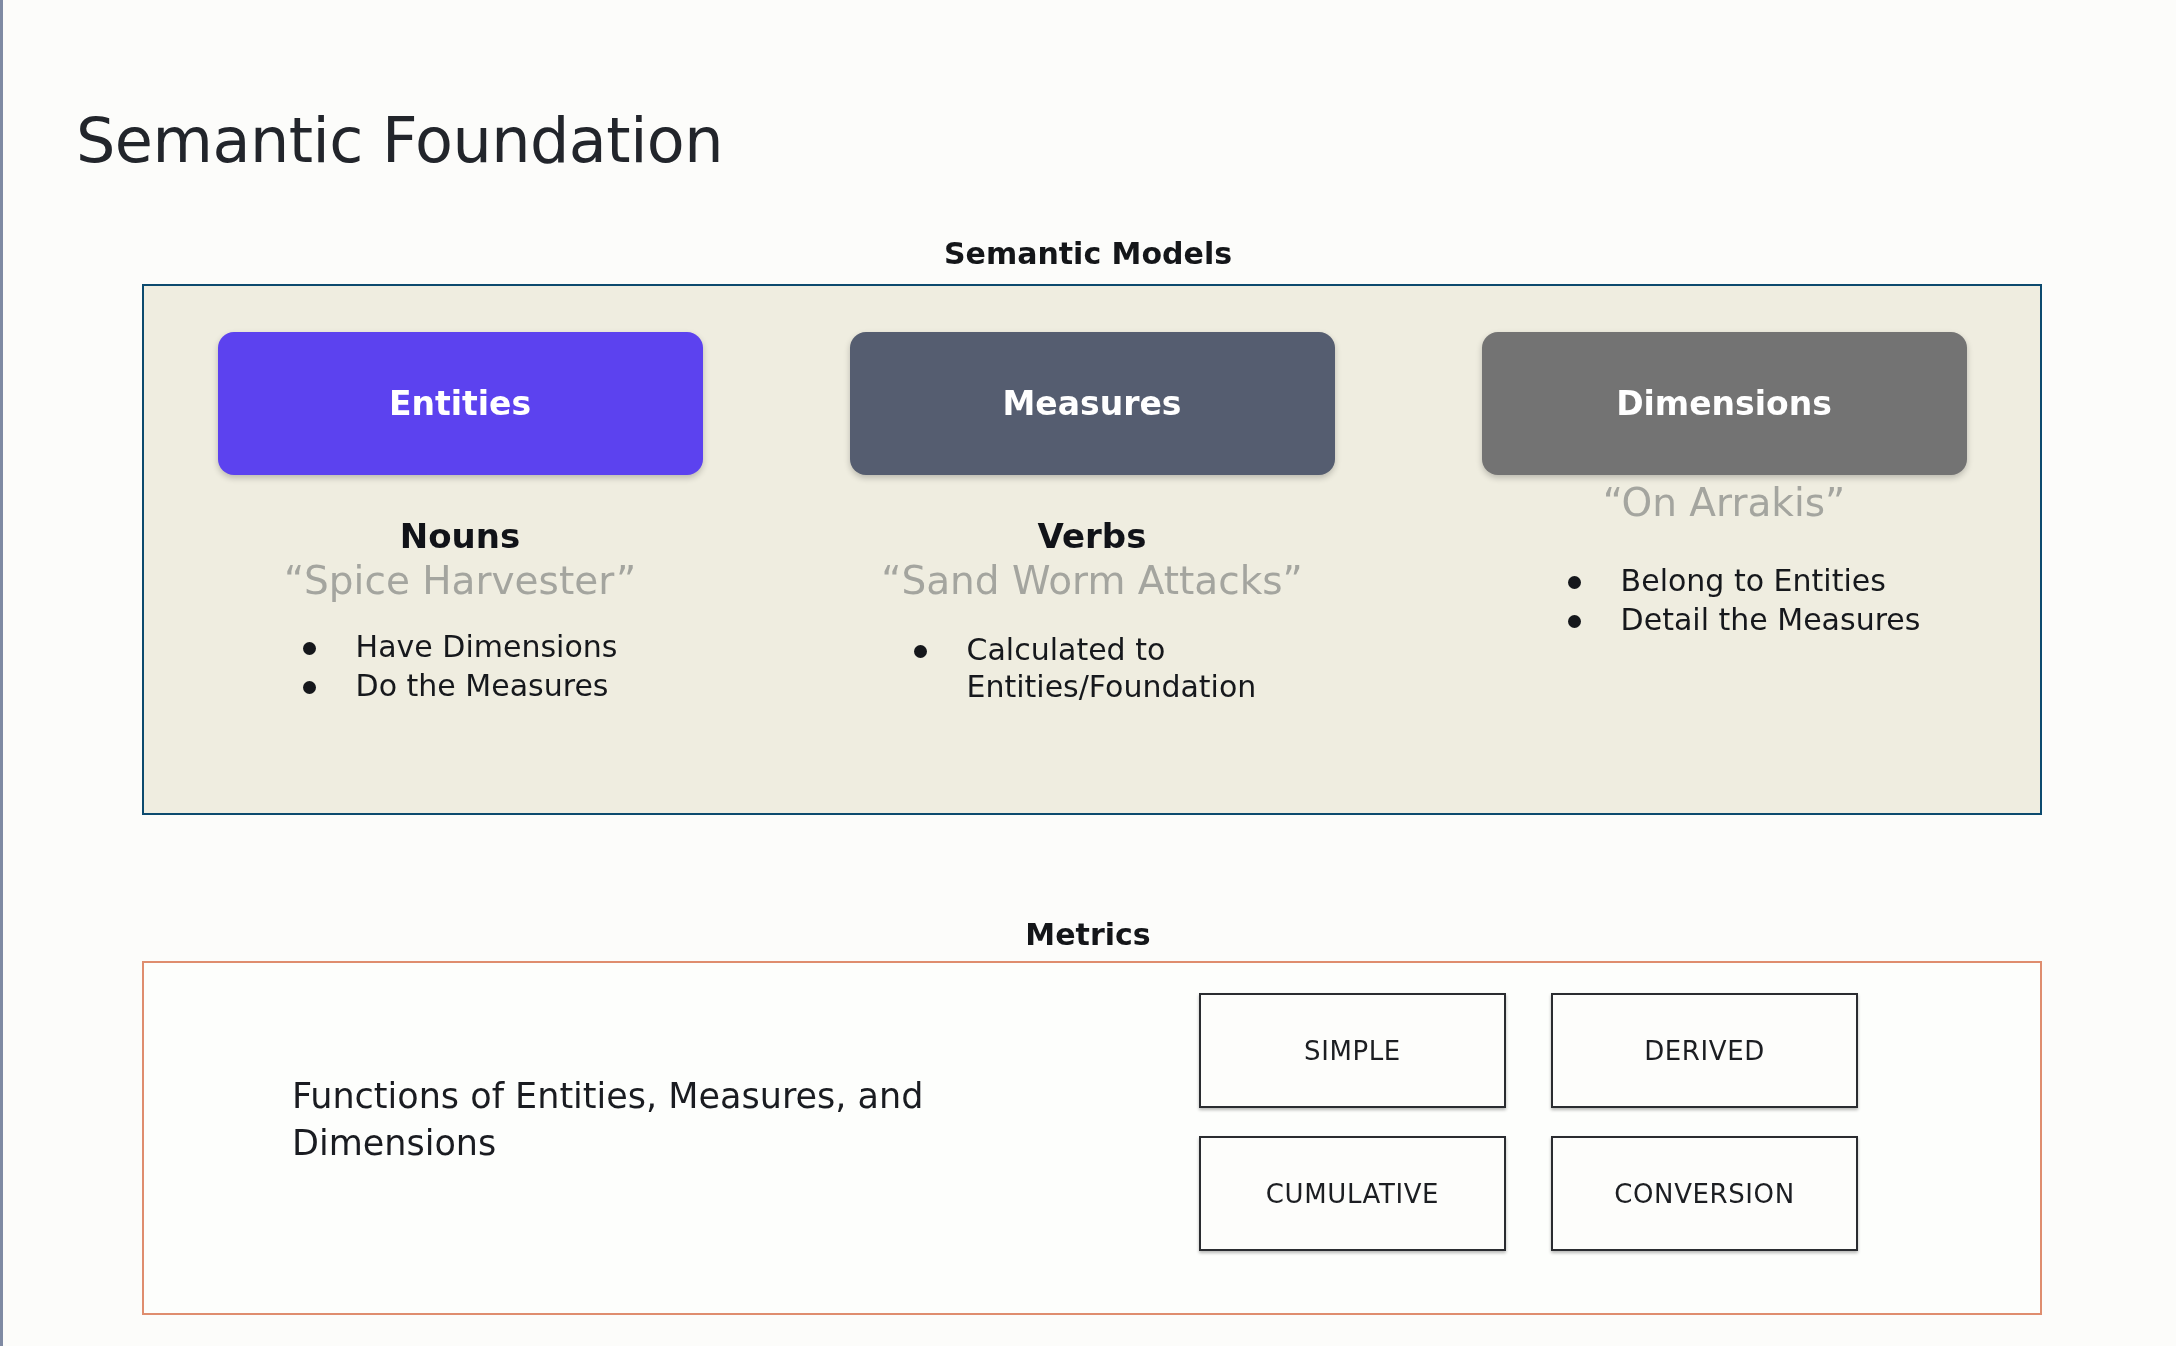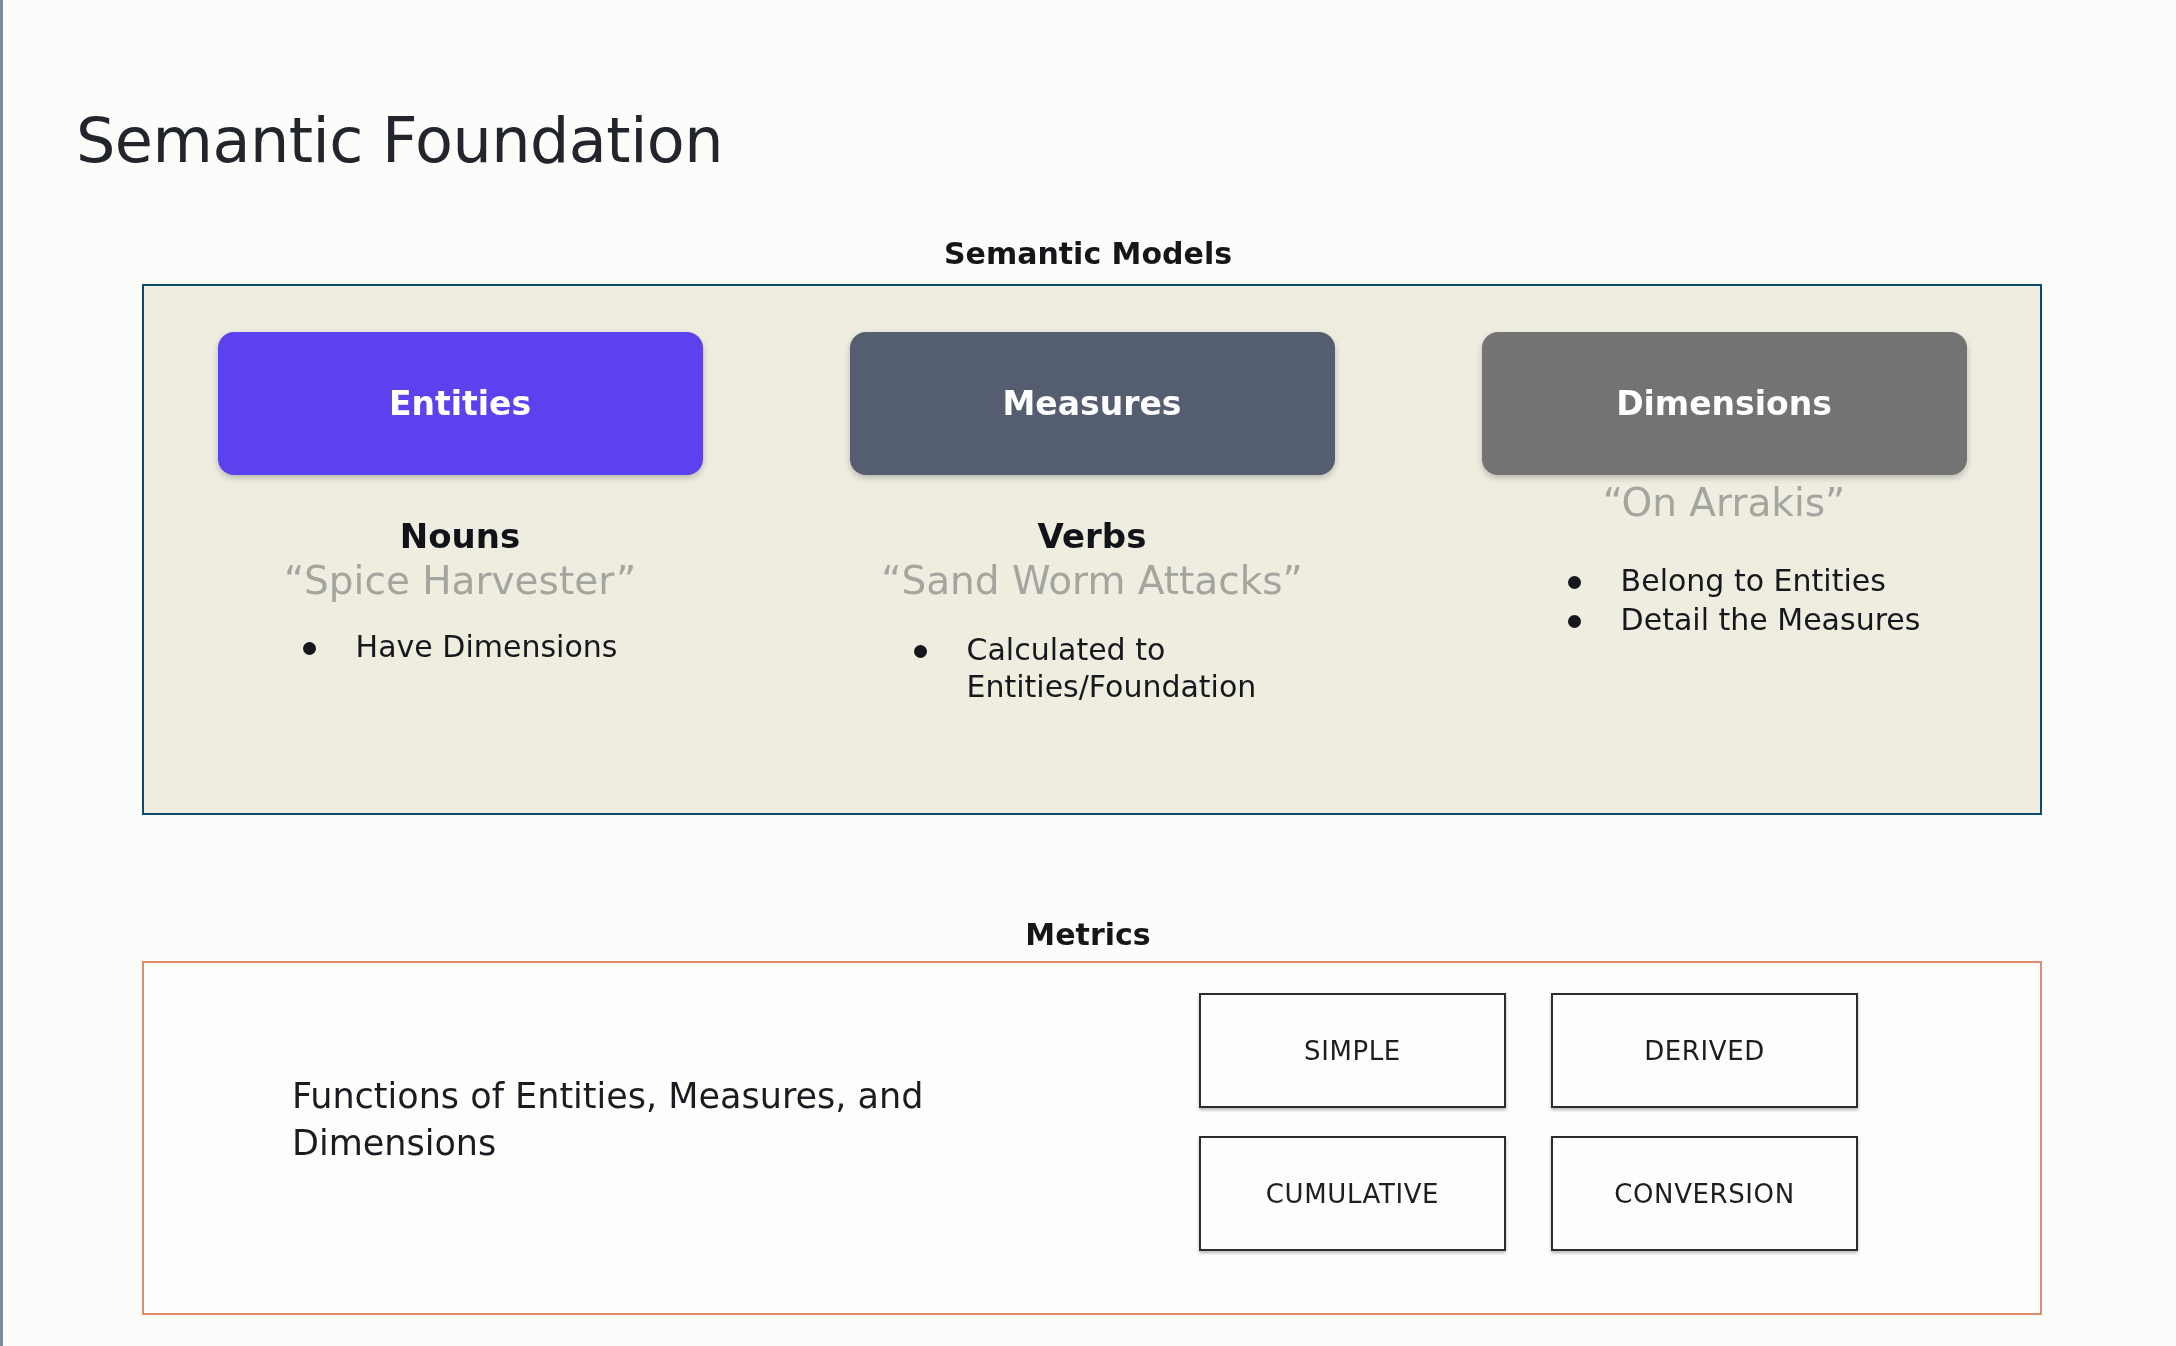--- a/index.html
+++ b/index.html
@@ -192,20 +192,21 @@
   <div class="models-grid">
 
     <div class="model-col col-entities">
       <div class="pill entities">
         <span>Entities</span>
       </div>
       <div class="part-of-speech">Nouns</div>
       <div class="example-quote">“Spice Harvester”</div>
       <ul class="bullets">
         <li>Have Dimensions</li>
+        <li>Do the Measures</li>
       </ul>
     </div>
 
     <div class="model-col col-measures">
       <div class="pill measures">
         <span>Measures</span>
       </div>
       <div class="part-of-speech">Verbs</div>
       <div class="example-quote">“Sand Worm Attacks”</div>
       <ul class="bullets">

